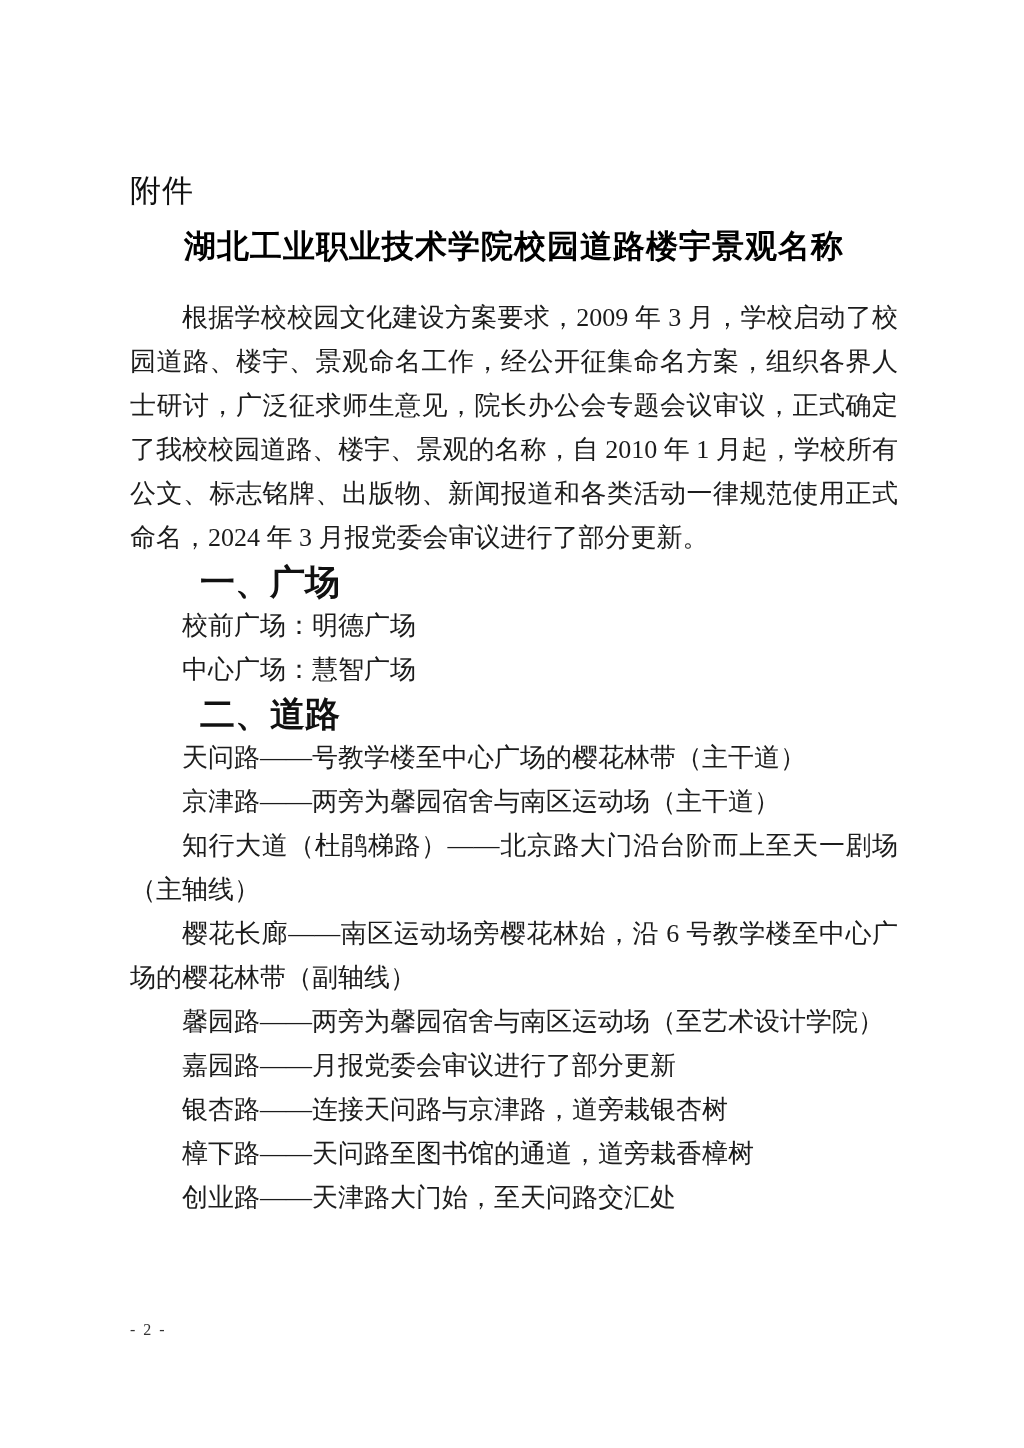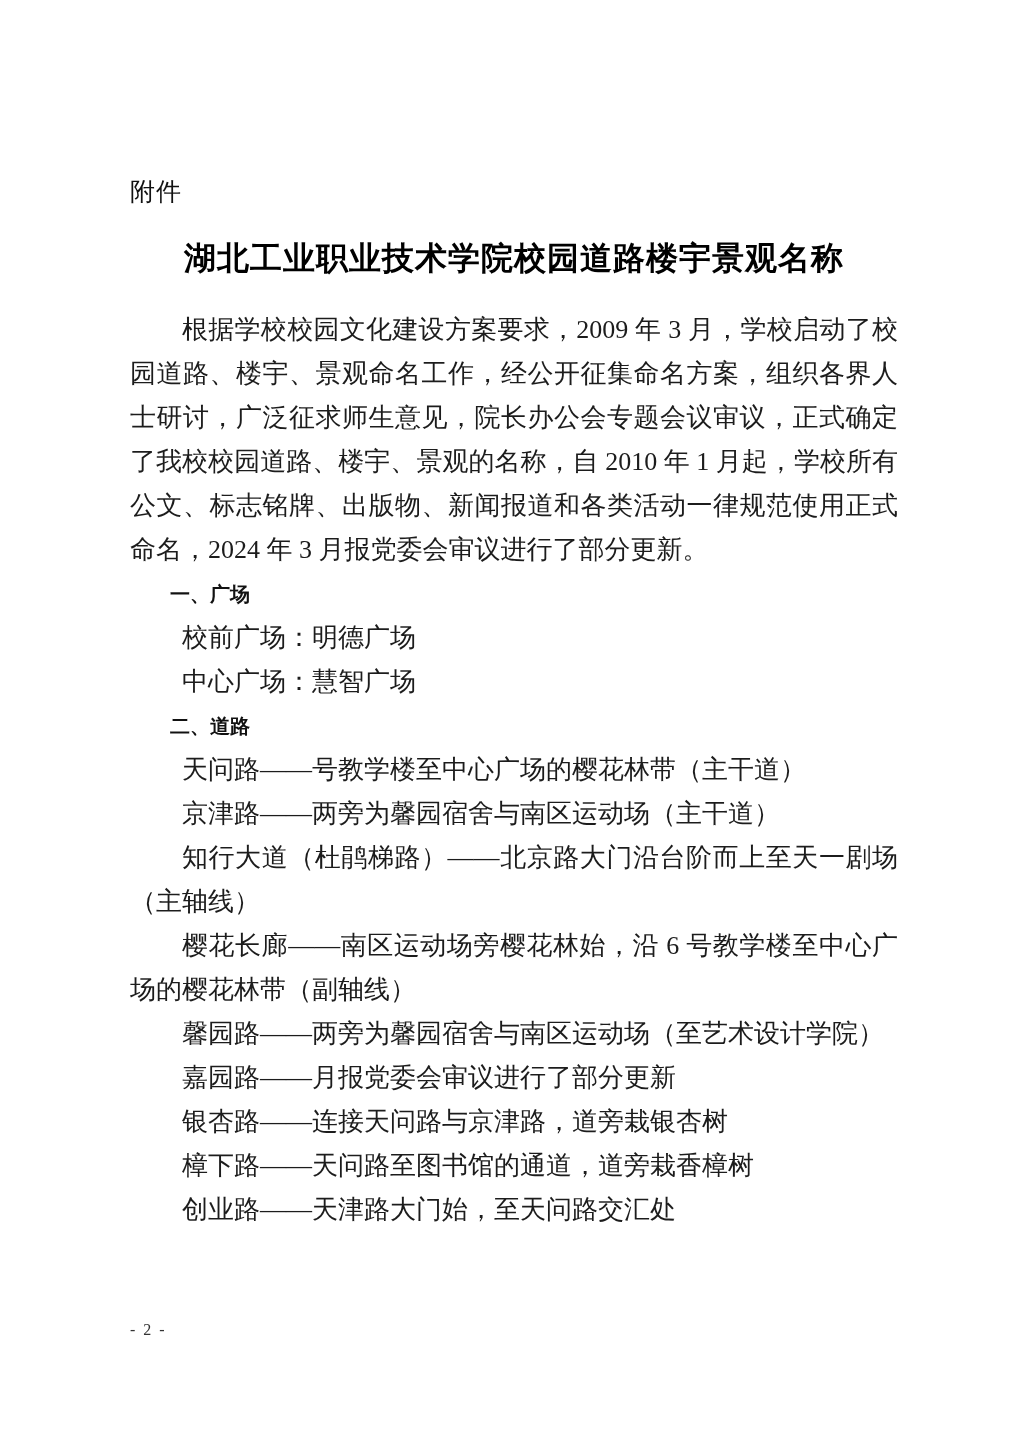--- a/index.html
+++ b/index.html
@@ -16,50 +16,50 @@
   }
   .page {
     position: relative;
     width: 1024px;
     height: 1448px;
     background: #ffffff;
     padding: 176px 126px 0 130px;
   }
   .attachment-label {
     font-family: "Liberation Sans", "DejaVu Sans", sans-serif;
-    font-size: 25px;
+    font-size: 31px;
     line-height: 30px;
     color: #111;
     letter-spacing: 1px;
   }
   .doc-title {
     font-family: "Liberation Serif", "DejaVu Serif", serif;
     font-weight: bold;
     font-size: 32px;
     line-height: 40px;
     text-align: center;
     color: #000;
-    margin-top: 32px;
+    margin-top: 20px;
     letter-spacing: 1px;
   }
   .doc-body {
     margin-top: 30px;
     font-size: 26px;
     line-height: 44px;
     color: #1c1c1c;
   }
   .para {
     text-indent: 2em;
     text-align: justify;
     text-justify: inter-ideograph;
   }
   .section-heading {
     font-family: "Liberation Sans", "DejaVu Sans", sans-serif;
     font-weight: bold;
-    font-size: 20px;
+    font-size: 35px;
     line-height: 44px;
     text-indent: 2em;
     color: #111;
   }
   .page-number {
     position: absolute;
     left: 130px;
     top: 1320px;
     font-family: "Liberation Serif", "DejaVu Serif", serif;
     font-size: 16px;

